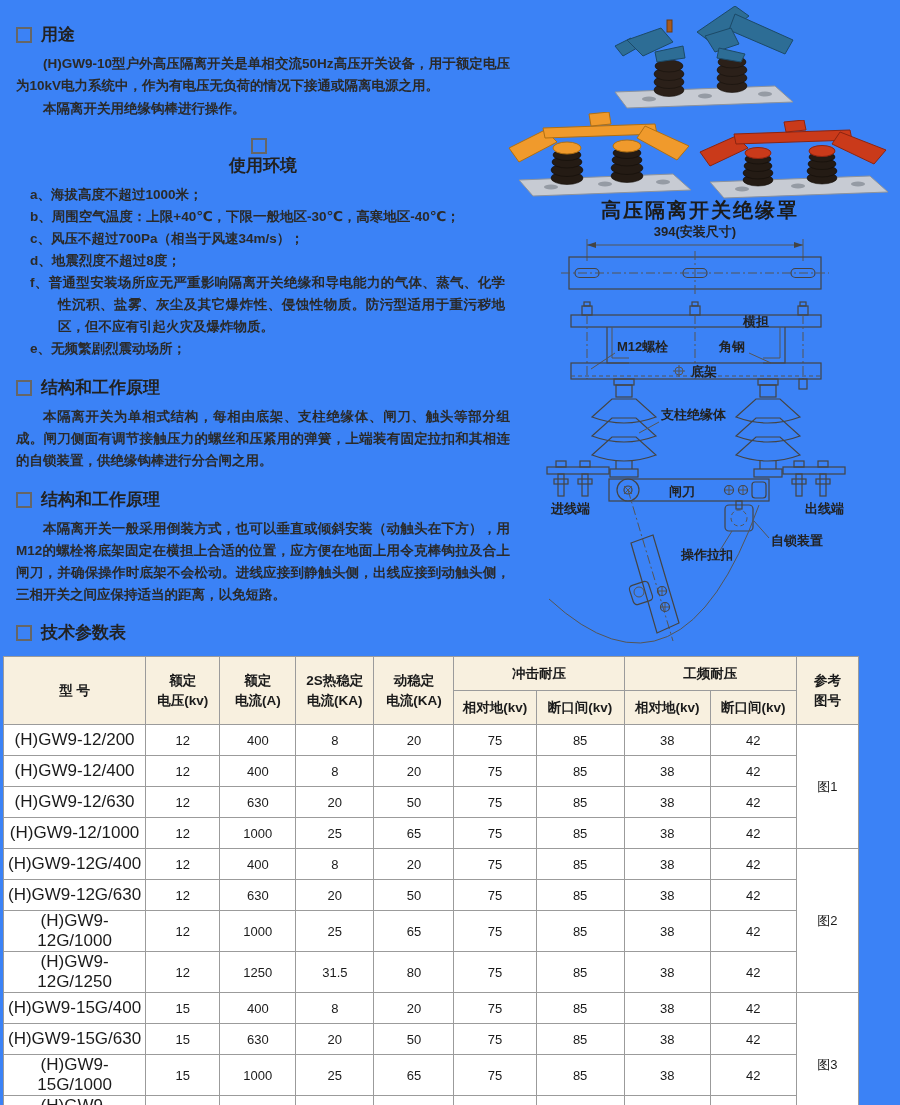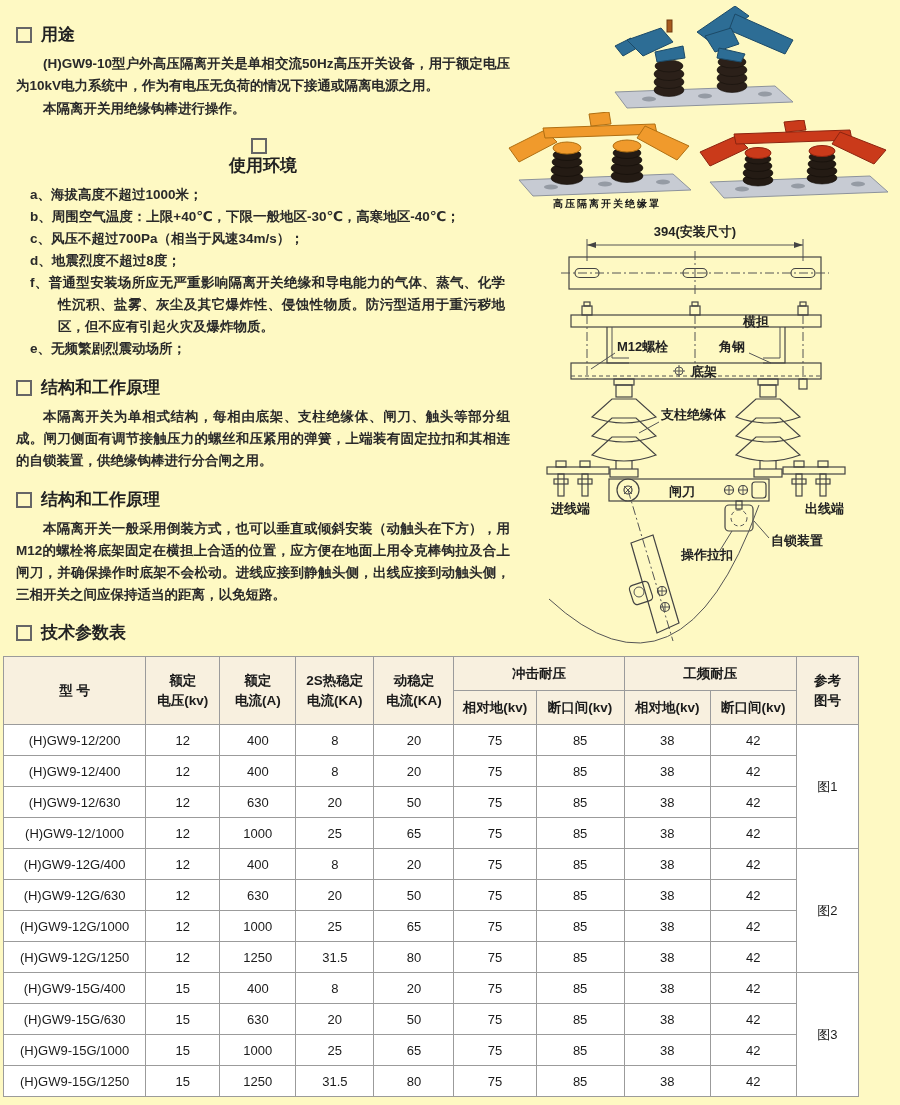--- a/index.html
+++ b/index.html
@@ -1,46 +1,46 @@
 <!DOCTYPE html>
 <html><head>
 <meta charset="utf-8">
 <style>
   html,body{margin:0;padding:0;background:#e8e8e8;}
   .page{
     position:relative;width:900px;height:1105px;margin:0 auto;
-    background:#fef9c3;overflow:hidden;
+    background:#3b82f6;overflow:hidden;
     font-family:"Liberation Sans","DejaVu Sans",sans-serif;
     color:#1f1f1f;
   }
   
   .left-col{position:absolute;left:16px;top:10px;width:494px;}
   .sec-head{display:flex;align-items:center;font-size:17px;font-weight:bold;margin:13px 0 7px 0;color:#222;}
   .sec-head .sq{display:inline-block;width:12px;height:12px;border:2px solid #666;margin-right:9px;flex:0 0 auto;}
   .body-p{margin:0 0 1px 0;font-size:13.5px;line-height:22px;text-align:justify;font-weight:bold;color:#2a2a2a;text-indent:2em;}
   .env-list{margin:2px 5px 0 14px;}
   .env-item{font-size:13.5px;line-height:22px;font-weight:bold;color:#2a2a2a;padding-left:28px;text-indent:-28px;text-align:justify;}
   
   .photo{position:absolute;}
-  .photo-caption{position:absolute;left:553px;top:197px;width:294px;text-align:left;
-    font-size:10px;font-weight:bold;color:#1b1b1b;letter-spacing:2px;}
+  .photo-caption{position:absolute;left:553px;top:197px;width:294px;text-align:center;
+    font-size:20px;font-weight:bold;color:#1b1b1b;letter-spacing:2px;}
   
   .diagram{position:absolute;left:521px;top:221px;width:376px;height:428px;}
   .diagram text{font-family:"Liberation Sans","DejaVu Sans",sans-serif;font-size:13px;font-weight:bold;fill:#222;}
   .dln{stroke:#444;stroke-width:1.2;fill:none;}
   .dthin{stroke:#555;stroke-width:1;fill:none;}
   .dashdot{stroke:#555;stroke-width:1;fill:none;stroke-dasharray:9 3 2 3;}
   .ddash{stroke:#555;stroke-width:1;fill:none;stroke-dasharray:4 3;}
   
   .tbl-wrap{position:absolute;left:3px;top:656px;width:858px;}
   table.ptable{border-collapse:collapse;table-layout:fixed;width:856px;font-size:13px;color:#1b1b1b;}
   .ptable th,.ptable td{border:1px solid #9b9b9b;text-align:center;vertical-align:middle;padding:0;}
   .ptable thead th{background:#f8f0df;font-weight:bold;line-height:1.45;height:33px;font-size:13.5px;}
   .ptable tbody td{height:30px;font-weight:normal;background:#ffffff;}
-  .ptable tbody td.model{font-size:13px;}
+  .ptable tbody td.model{font-size:17px;}
 </style>
 </head>
 <body>
 
 <div class="page">
 
   <div class="left-col">
 
     <div class="sec-head">
       <span class="sq"></span>

